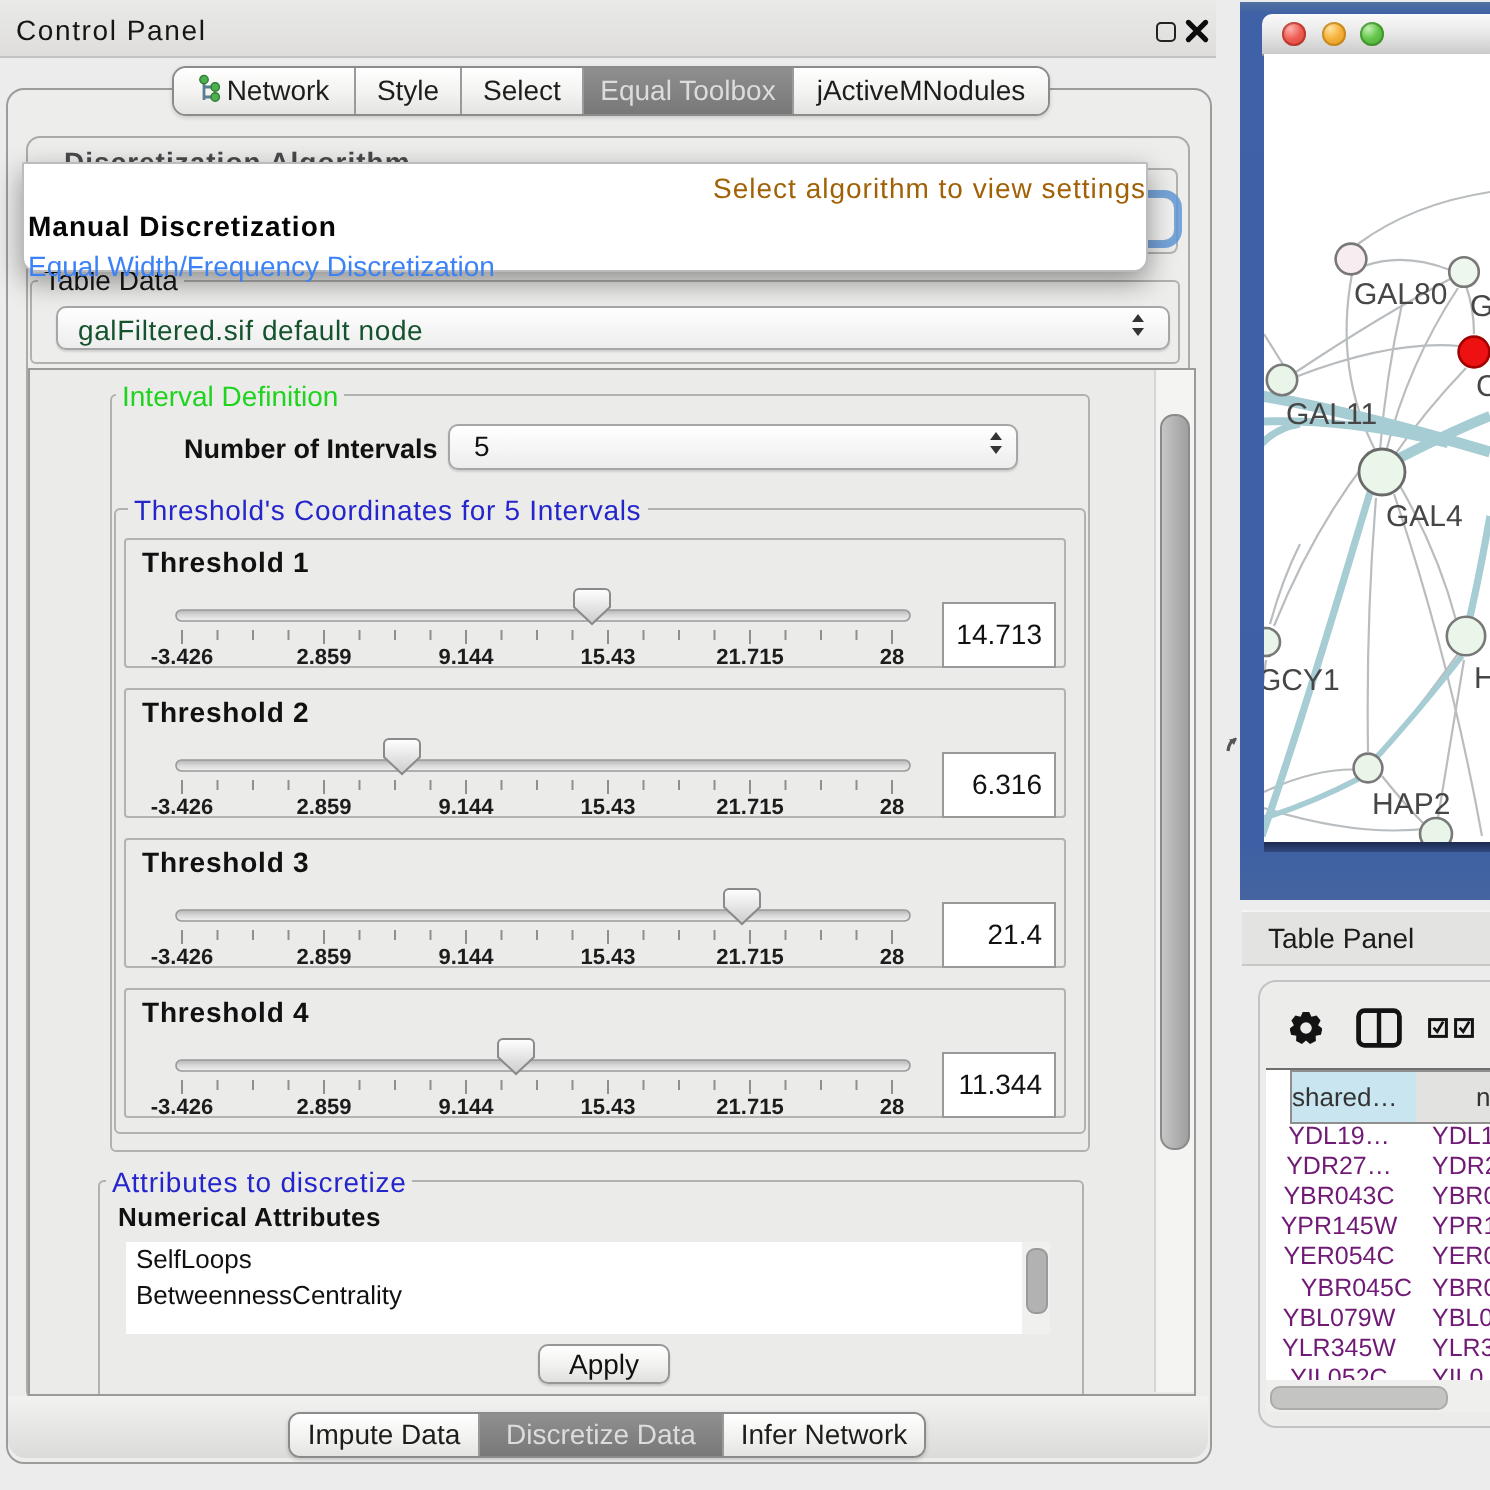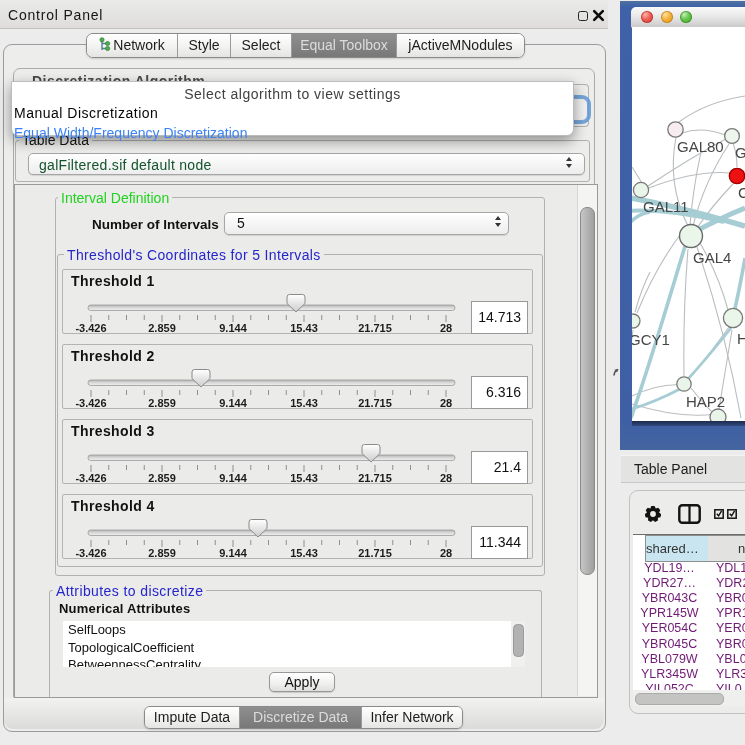--- a/index.html
+++ b/index.html
@@ -252,36 +252,35 @@
       <path d="M186,4 a2.5,2.5 0 0 1 2.5,-2.5 h13 a2.5,2.5 0 0 1 2.5,2.5 v6.5 l-9,8.5 l-9,-8.5 z" fill="url(#thg)" stroke="#8a8a8a" stroke-width="1"></path>
     </svg>
     <div class="valbox">11.344</div>
   </div>
 
 <div class="gb" style="left:49px;top:590px;width:491px;height:106px;border-bottom:none;border-radius:3px 3px 0 0"></div>
 <div class="gt" style="left:53px;top:583px;color:#2525cc;background:#ebebea;letter-spacing:.4px">Attributes to discretize</div>
 <div class="abs" style="left:59px;top:601px;font-size:13px;font-weight:bold;letter-spacing:.2px;color:#111">Numerical Attributes</div>
 <div class="abs" style="left:63px;top:621px;width:462px;height:46px;background:#fff;overflow:hidden">
  <div style="font-size:13px;color:#111;padding-left:5px;height:17.7px;line-height:17.7px">SelfLoops</div>
- <div style="font-size:13px;color:#111;padding-left:5px;height:17.7px;line-height:17.7px">TopologicalCoefficient</div>
  <div style="font-size:13px;color:#111;padding-left:5px;height:17.7px;line-height:17.7px">BetweennessCentrality</div>
 </div>
 <div class="abs" style="left:511px;top:621px;width:14px;height:46px;background:#f0f0ef"></div>
 <div class="abs" style="left:513px;top:624px;width:9px;height:31px;border-radius:4.5px;background:#b2b2b2;border:1px solid #9a9a9a"></div>
 
 <div class="abs" style="left:269px;top:672px;width:64px;height:18px;border:1px solid #979797;border-radius:5px;background:linear-gradient(180deg,#ffffff,#efefed 60%,#e0e0de);font-size:14px;text-align:center;line-height:19px;color:#111;box-shadow:0 1px 1px rgba(0,0,0,.15)">Apply</div>
 
 <div class="abs" style="left:4px;top:698px;width:600px;height:31px;background:linear-gradient(180deg,#f2f2f0,#dbdbd9);border-radius:0 0 9px 9px"></div>
 <div class="abs" style="left:144px;top:706px;height:21px;border:1px solid #8b8b8b;border-radius:6px;overflow:hidden;white-space:nowrap;box-shadow:0 1px 2px rgba(0,0,0,.18)">
  <div class="tabseg" style="width:94px;height:21px;line-height:21px">Impute Data</div><div class="tabseg tabsel" style="width:121px;height:21px;line-height:21px">Discretize Data</div><div class="tabseg" style="width:100px;height:21px;line-height:21px;border-right:none">Infer Network</div>
 </div>
 
 <div class="abs" style="left:11px;top:81px;width:561px;height:53px;background:#fff;border:1px solid #bcbcbc;border-radius:1px 1px 7px 7px;box-shadow:0 5px 14px rgba(0,0,0,.4);z-index:50">
- <div style="font-size:14px;color:#404040;text-align:center;margin-top:4px;letter-spacing:.5px">Select algorithm to view settings</div>
- <div style="font-size:14px;font-weight:normal;color:#060606;margin:3px 0 0 2px;letter-spacing:.5px">Manual Discretization</div>
+ <div style="font-size:14px;color:#a16207;text-align:right;margin-top:4px;letter-spacing:.5px">Select algorithm to view settings</div>
+ <div style="font-size:14px;font-weight:bold;color:#060606;margin:3px 0 0 2px;letter-spacing:.5px">Manual Discretization</div>
  <div style="font-size:14px;color:#3b82f6;margin:4px 0 0 2px">Equal Width/Frequency Discretization</div>
 </div>
 
 <svg class="abs" style="left:612px;top:368px" width="8" height="9" viewBox="0 0 8 9">
     <path d="M6,1.5 Q2.5,2.5 2,7.5" stroke="#555" stroke-width="1.6" fill="none"></path>
     <path d="M6.5,1 L2.5,1.8 L5,4.5 z" fill="#555"></path>
   </svg>
 
 <div class="abs" style="left:620px;top:1px;width:125px;height:449px;background:linear-gradient(180deg,#50719f 0,#3e61a7 6px,#3e5fa4 420px,#44659f 100%)"></div>
 <div class="abs" style="left:631px;top:7px;width:114px;height:20px;background:linear-gradient(180deg,#fafafa,#e9e9e9 45%,#cbcbcb);border-radius:5px 0 0 0;border-bottom:1px solid #909090"></div>
@@ -374,21 +373,21 @@
     <div style="position:absolute;left:0;top:1px;width:73px;text-align:center">YDL19…</div>
     <div style="position:absolute;left:83px;top:1px">YDL1</div>
     <div style="position:absolute;left:0;top:16.1px;width:73px;text-align:center">YDR27…</div>
     <div style="position:absolute;left:83px;top:16.1px">YDR2</div>
     <div style="position:absolute;left:0;top:31.2px;width:73px;text-align:center">YBR043C</div>
     <div style="position:absolute;left:83px;top:31.2px">YBR0</div>
     <div style="position:absolute;left:0;top:46.3px;width:73px;text-align:center">YPR145W</div>
     <div style="position:absolute;left:83px;top:46.3px">YPR1</div>
     <div style="position:absolute;left:0;top:61.4px;width:73px;text-align:center">YER054C</div>
     <div style="position:absolute;left:83px;top:61.4px">YER0</div>
-    <div style="position:absolute;left:0;top:76.5px;width:73px;text-align:center">YBR045C</div>
+    <div style="position:absolute;left:0;top:76.5px;width:73px;text-align:right">YBR045C</div>
     <div style="position:absolute;left:83px;top:76.5px">YBR0</div>
     <div style="position:absolute;left:0;top:91.6px;width:73px;text-align:center">YBL079W</div>
     <div style="position:absolute;left:83px;top:91.6px">YBL0</div>
     <div style="position:absolute;left:0;top:106.7px;width:73px;text-align:center">YLR345W</div>
     <div style="position:absolute;left:83px;top:106.7px">YLR3</div>
     <div style="position:absolute;left:0;top:121.8px;width:73px;text-align:center">YIL052C</div>
     <div style="position:absolute;left:83px;top:121.8px">YIL0</div>
   </div>
 <div class="abs" style="left:633px;top:690px;width:112px;height:16px;background:#efefee"></div>
 <div class="abs" style="left:635px;top:693px;width:87px;height:10px;border-radius:5px;background:#c4c4c3;border:1px solid #ababab"></div>

